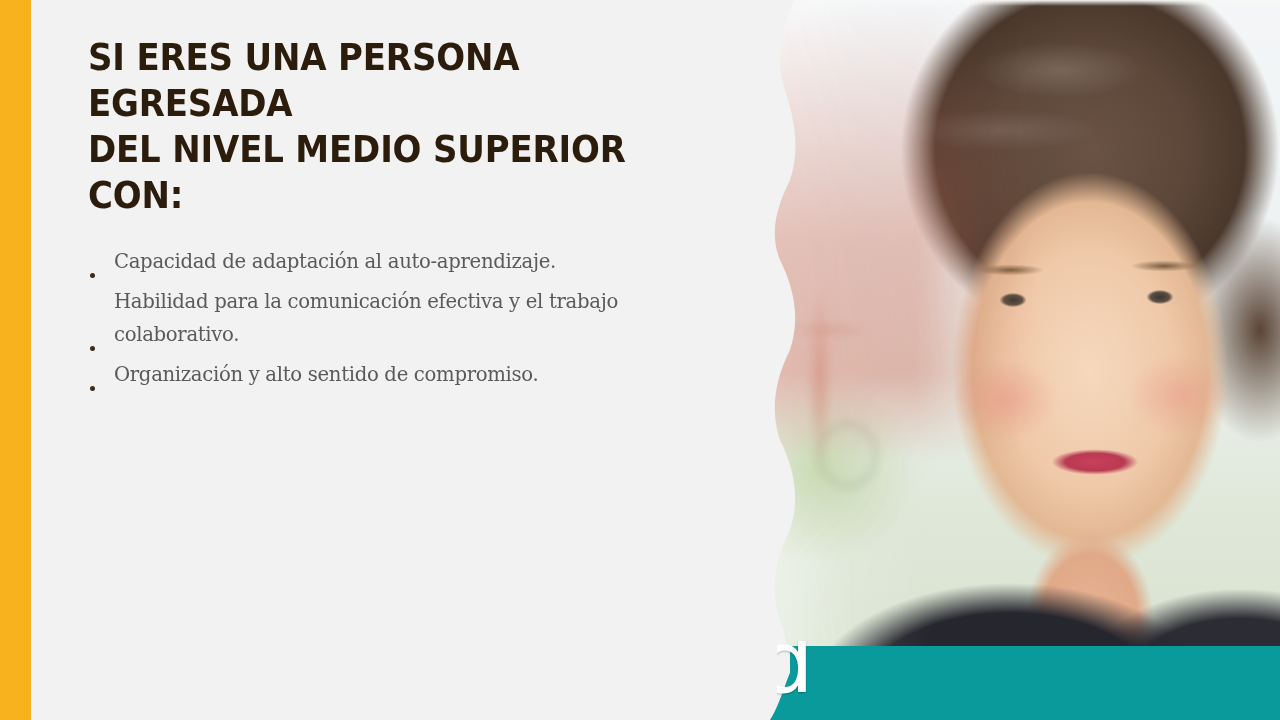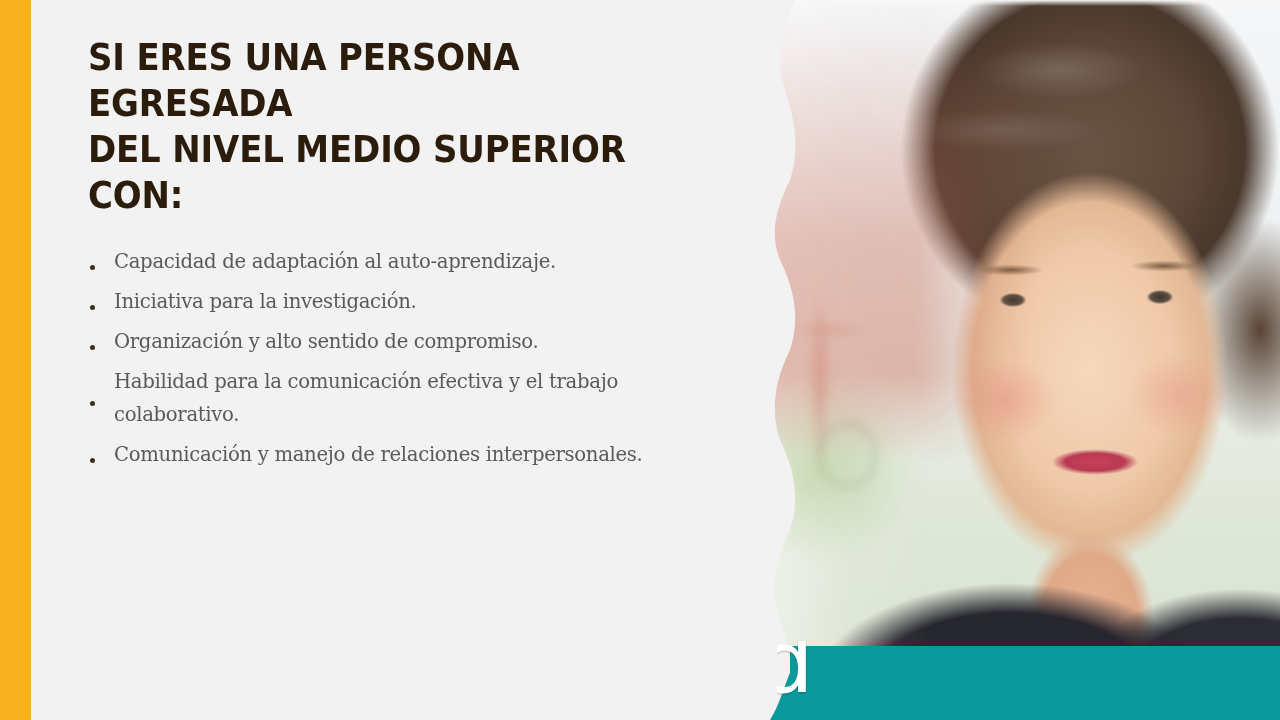--- a/index.html
+++ b/index.html
@@ -54,21 +54,21 @@
   .bullets {
     position: absolute;
     left: 90px;
     top: 245px;
     width: 620px;
     z-index: 4;
   }
   .bullet-row {
     position: relative;
     display: flex;
-    align-items: center;
+    align-items: flex-end;
     margin-bottom: 7px;
   }
   .bullet-dot {
     flex: 0 0 auto;
     width: 24px;
     padding-top: 11px;
     color: #3b2d1c;
     font-size: 15px;
     line-height: 0;
   }
@@ -287,29 +287,21 @@
     <div>DEL NIVEL MEDIO SUPERIOR CON:</div>
   </div>
 
   <div class="bullets">
     <div class="bullet-row">
       <div class="bullet-dot"><span></span></div>
       <div class="bullet-text">Capacidad de adaptación al auto-aprendizaje.</div>
     </div>
     <div class="bullet-row">
       <div class="bullet-dot"><span></span></div>
-      <div class="bullet-text">Iniciativa para la investigación.</div>
+      <div class="bullet-text">Habilidad para la comunicación efectiva y el trabajo colaborativo.</div>
     </div>
     <div class="bullet-row">
       <div class="bullet-dot"><span></span></div>
       <div class="bullet-text">Organización y alto sentido de compromiso.</div>
     </div>
-    <div class="bullet-row">
-      <div class="bullet-dot"><span></span></div>
-      <div class="bullet-text">Habilidad para la comunicación efectiva y el trabajo colaborativo.</div>
-    </div>
-    <div class="bullet-row">
-      <div class="bullet-dot"><span></span></div>
-      <div class="bullet-text">Comunicación y manejo de relaciones interpersonales.</div>
-    </div>
   </div>
 
 </div>
 
 </body></html>

